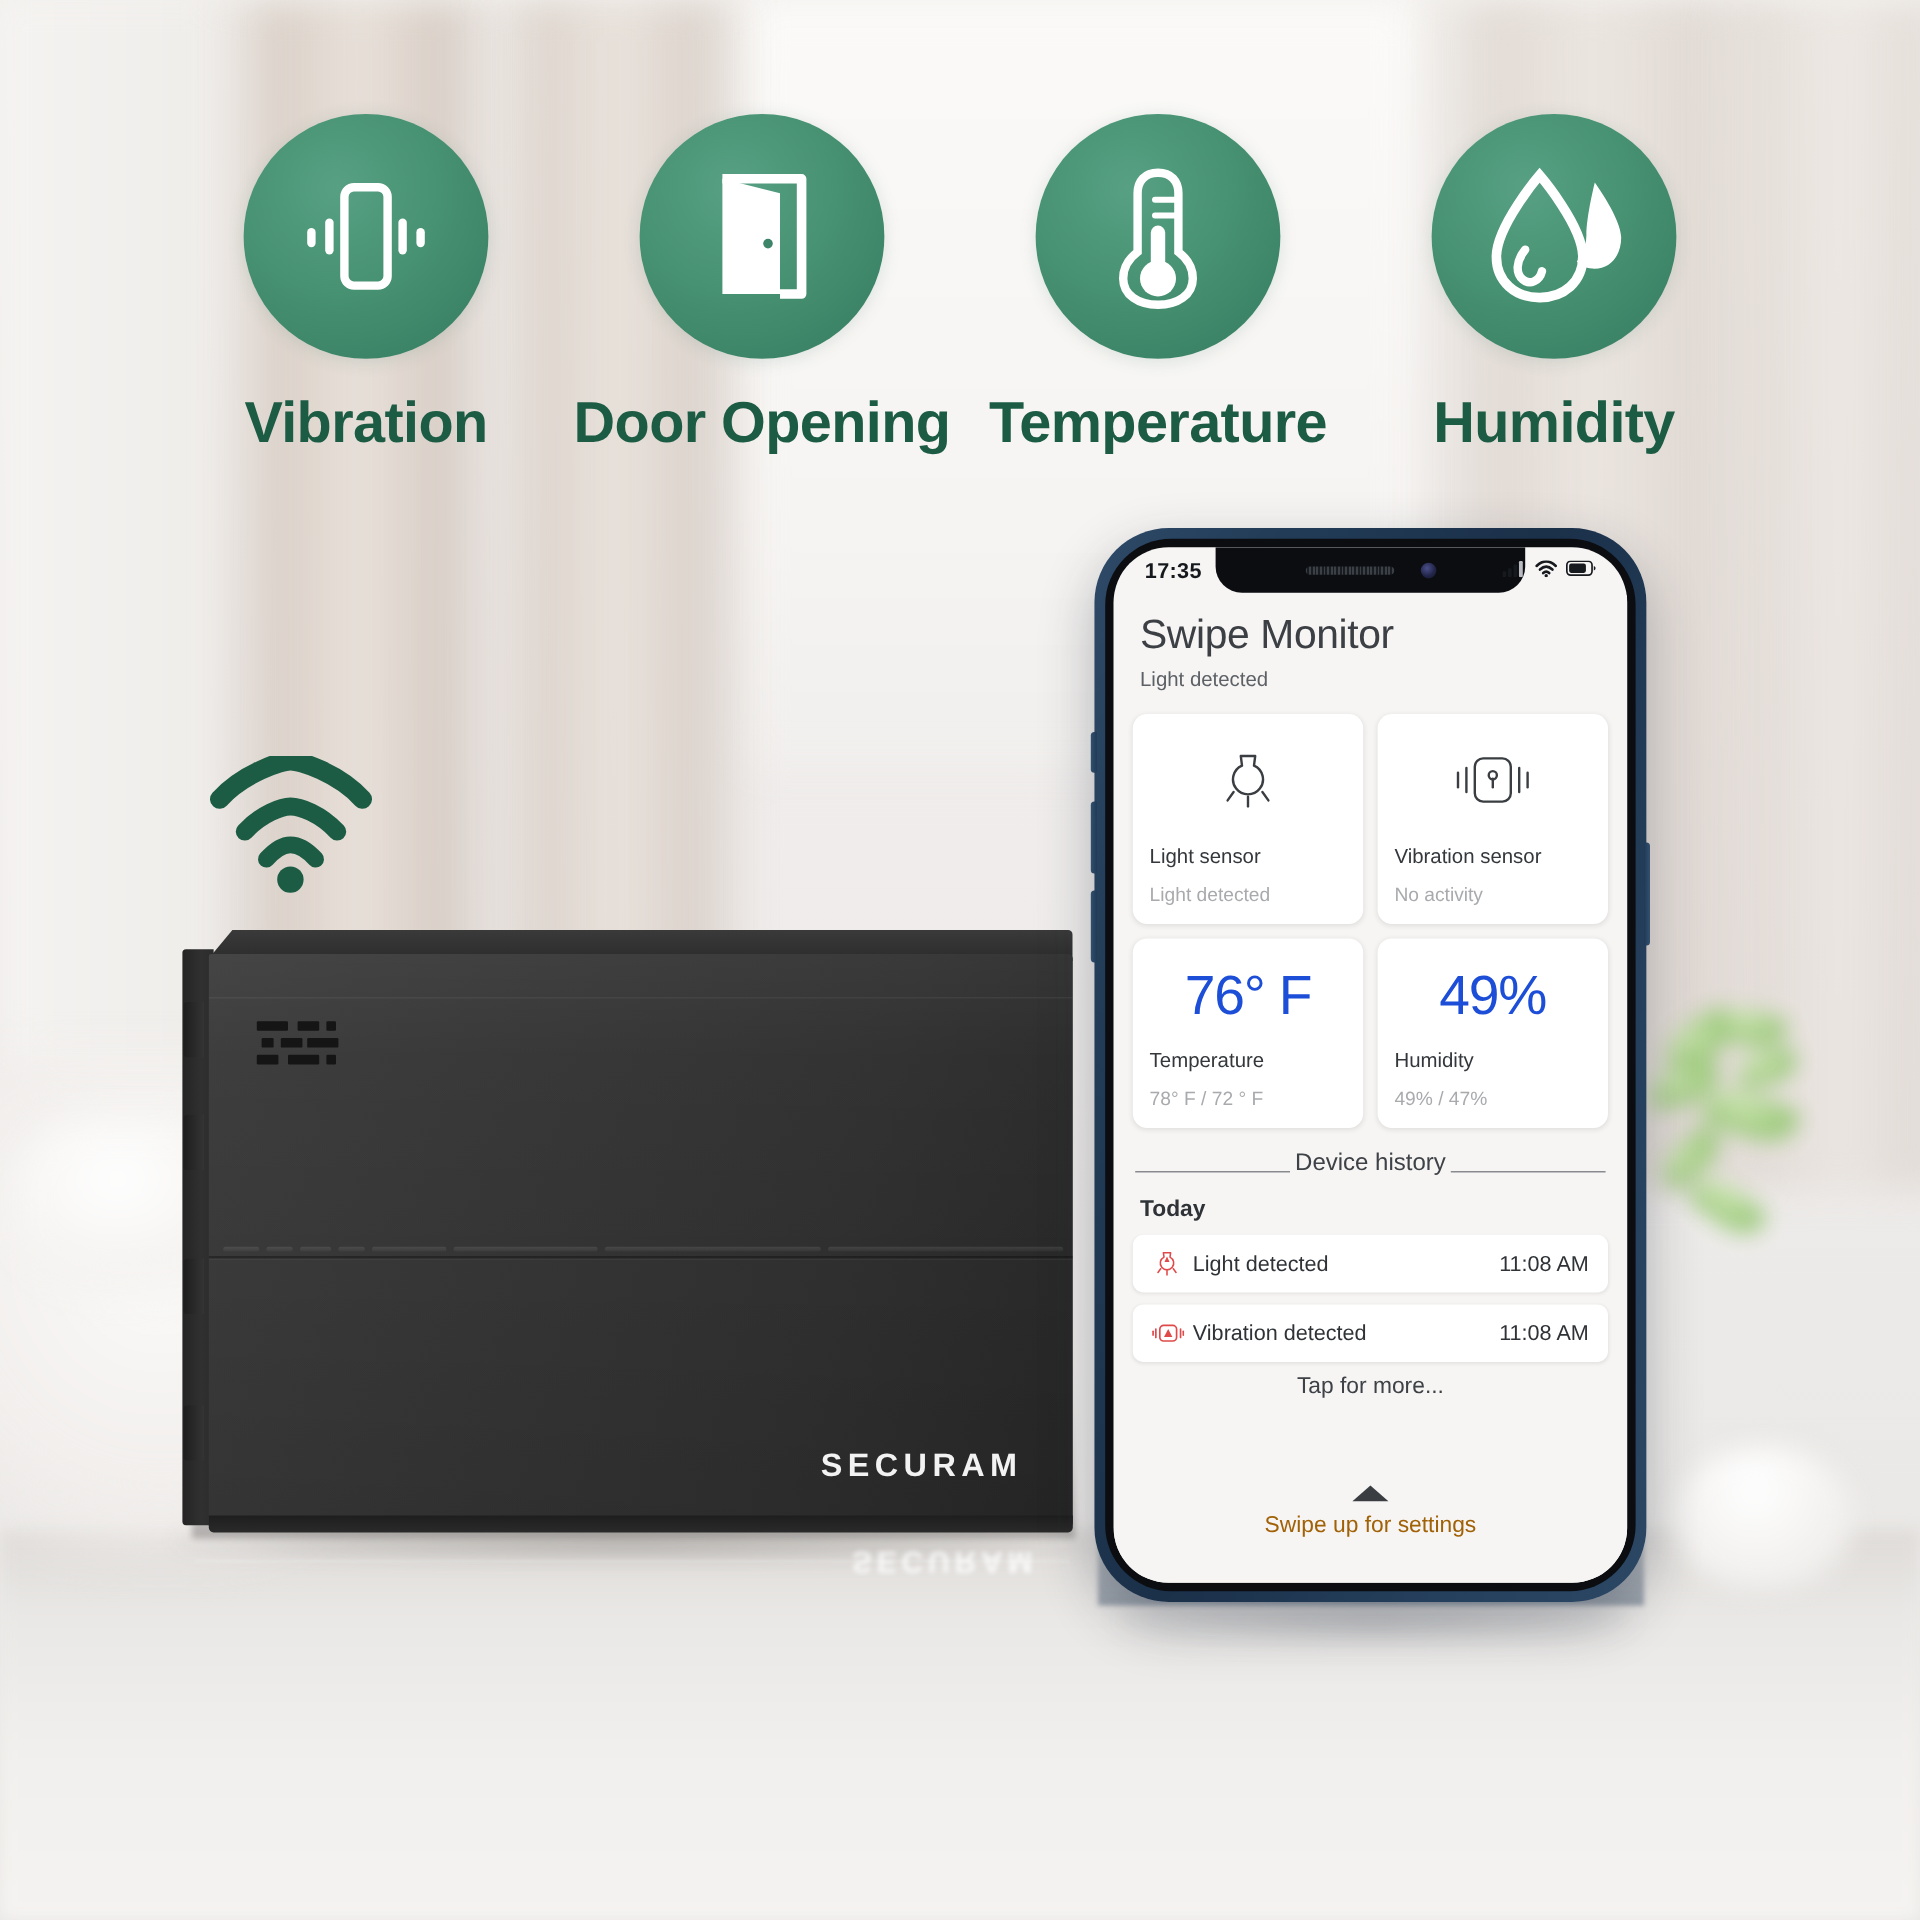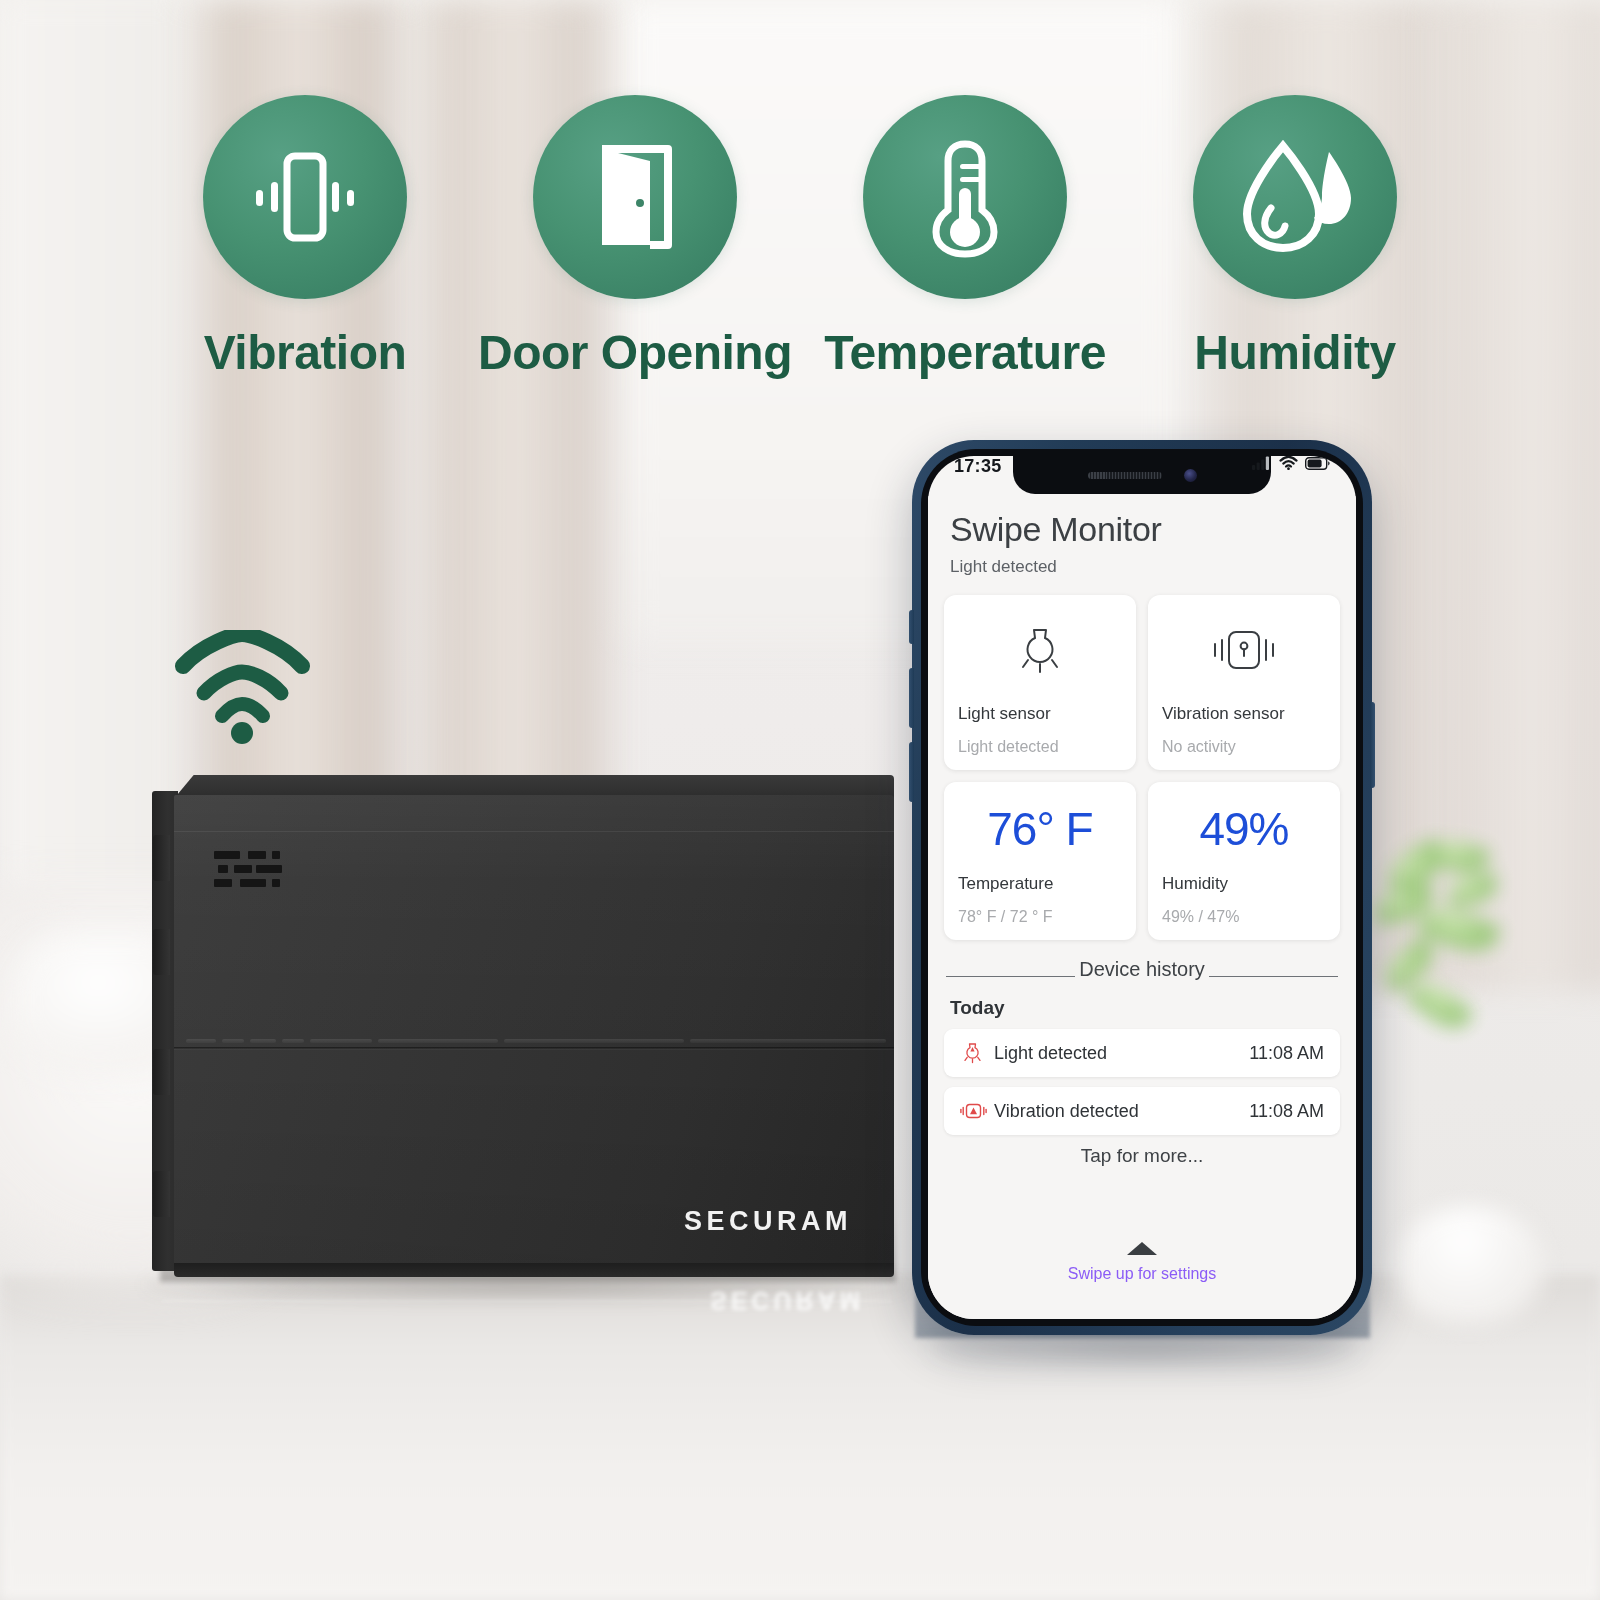--- a/index.html
+++ b/index.html
@@ -297,21 +297,21 @@
     width: 13px; height: 13px;
     border-radius: 50%;
     background: radial-gradient(circle at 40% 35%, #4a4f8a 0%, #23264a 55%, #121426 100%);
   }
 
   .statusbar {
     position: absolute;
     left: 0; right: 0; top: 0;
     height: 40px;
     display: flex;
-    align-items: flex-start;
+    align-items: center;
     justify-content: space-between;
     padding: 0 26px;
     z-index: 6;
     box-sizing: border-box;
   }
   .status-time {
     font-size: 18px;
     font-weight: bold;
     color: #15181c;
     letter-spacing: 0.3px;
@@ -438,22 +438,22 @@
     text-align: center;
   }
   .swipe-arrow {
     width: 0; height: 0;
     border-left: 15px solid transparent;
     border-right: 15px solid transparent;
     border-bottom: 13px solid #3a3e42;
     margin: 0 auto 10px auto;
   }
   .swipe-text {
-    font-size: 16px;
-    color: #8b5cf6;
+    font-size: 19px;
+    color: #a16207;
   }
   .phone-shadow {
     position: absolute;
     left: 930px; top: 1330px; width: 430px; height: 40px;
     background: radial-gradient(ellipse at 50% 50%, rgba(50,60,75,0.22) 0%, rgba(50,60,75,0.06) 60%, rgba(0,0,0,0) 82%);
     filter: blur(10px);
   }
   .phone-reflection {
     position: absolute;
     left: 915px; top: 1338px; width: 455px; height: 200px;

